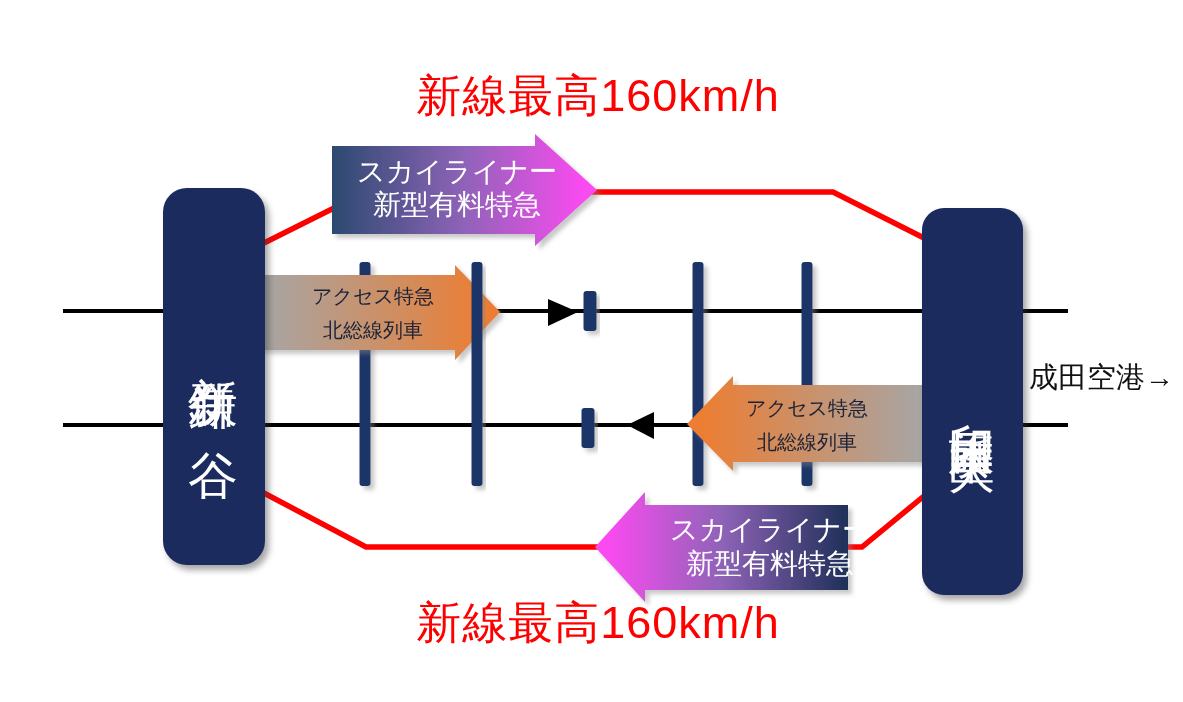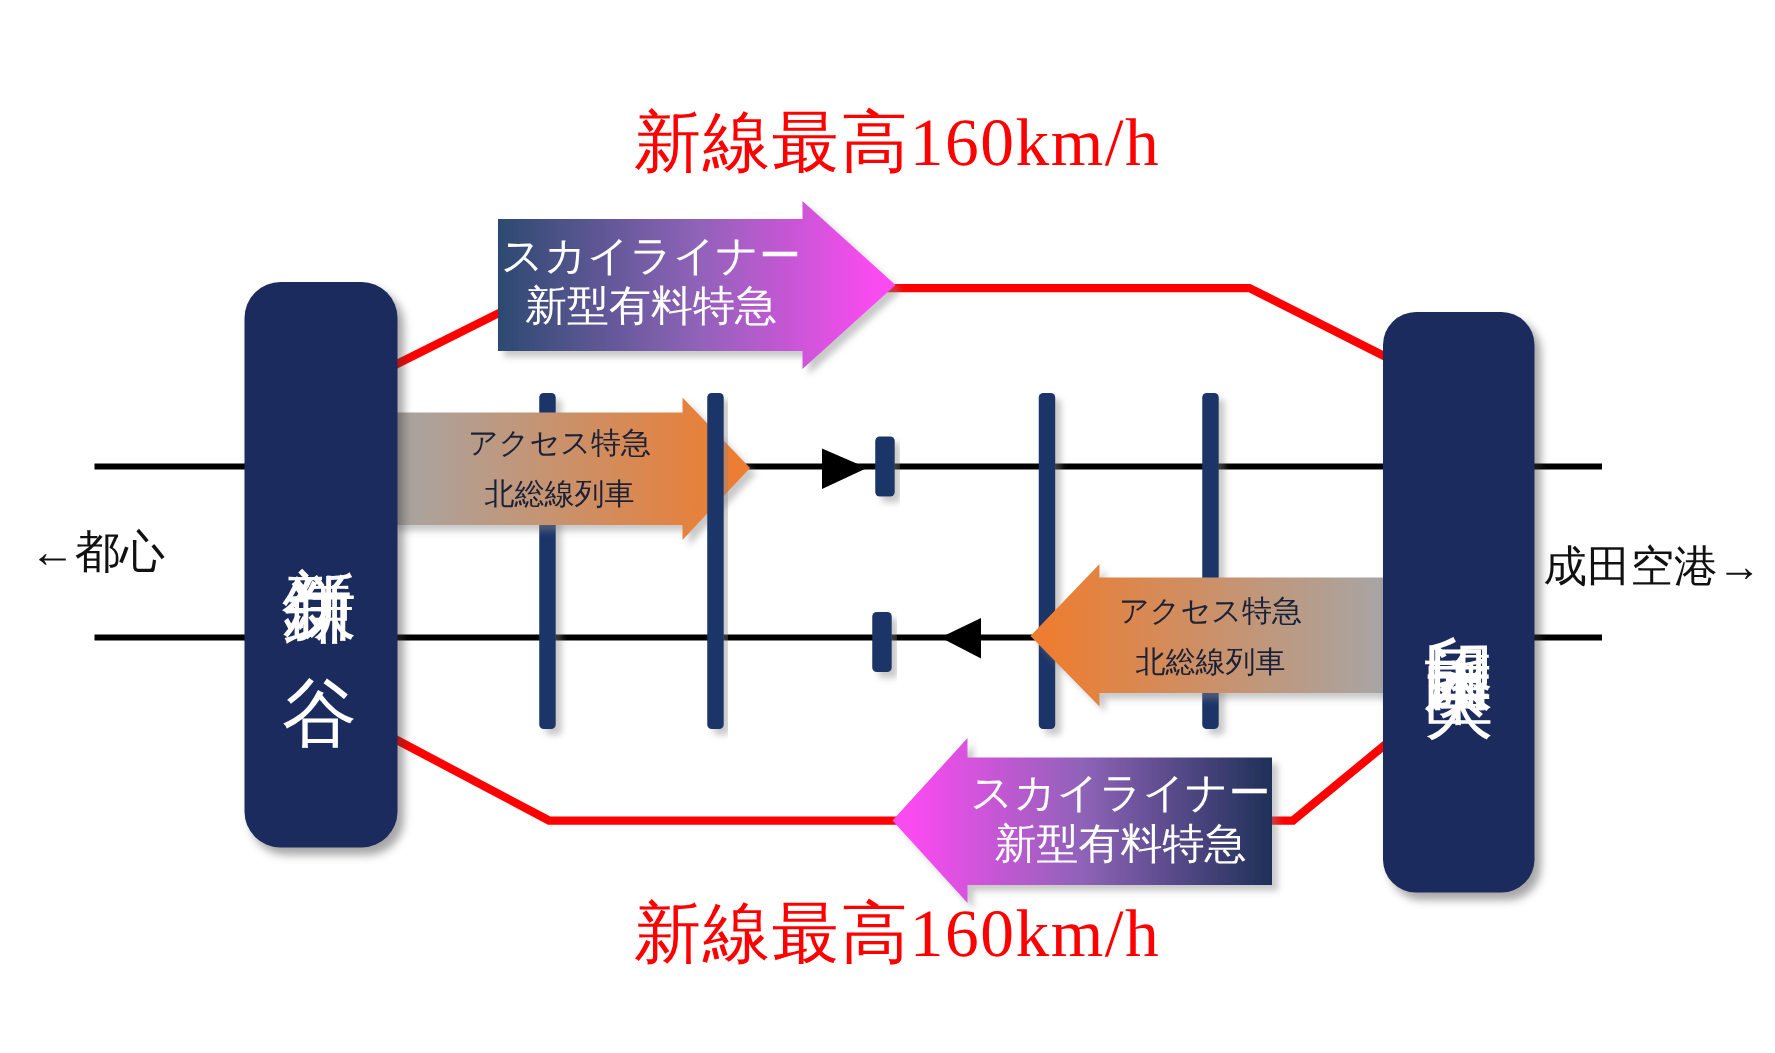--- a/index.html
+++ b/index.html
@@ -1,18 +1,18 @@
 <!DOCTYPE html>
 <html><head>
 <meta charset="utf-8">
 <style>
   html,body{margin:0;padding:0;background:#fff;}
   .canvas{
     position:relative;width:1173px;height:702px;background:#ffffff;overflow:hidden;
-    font-family:Liberation Serif, serif;
+    font-family:Liberation Sans, sans-serif;
   }
   .abs{position:absolute;}
   .headline{
     width:600px;text-align:center;font-size:45px;font-weight:500;
     color:#FF0000;letter-spacing:1px;white-space:nowrap;line-height:1.05;
   }
   .station-box{
     background:#1B2B5E;border-radius:24px;
     box-shadow:4px 5px 6px rgba(60,60,60,.45);
     display:flex;align-items:center;justify-content:center;
@@ -20,21 +20,21 @@
   .station-name{
     writing-mode:vertical-rl;text-orientation:upright;
     color:#FFFFFF;font-weight:500;white-space:nowrap;
   }
   .station-name.left-st{font-size:50px;letter-spacing:6px;}
   .station-name.right-st{font-size:46px;letter-spacing:5px;}
   .dir-label{font-size:30px;color:#111111;white-space:nowrap;}
   .arrow-label{
     text-align:center;white-space:nowrap;pointer-events:none;font-weight:500;
   }
-  .arrow-label.sky{color:#FFFFFF;font-size:28px;line-height:34px;}
+  .arrow-label.sky{color:#FFFFFF;font-size:28px;line-height:34px;padding-left:23px;}
   .arrow-label.acc{color:#1A2238;font-size:20px;line-height:34px;text-align:center;}
   svg{position:absolute;left:0;top:0;}
 </style>
 </head>
 <body>
 
 <div class="canvas">
 
   <svg width="1183" height="702" viewBox="0 0 1183 702">
     <defs>
@@ -93,21 +93,20 @@
   <div class="abs headline" style="left:298px;top:72px;">新線最高160km/h</div>
   <div class="abs headline" style="left:298px;top:599px;">新線最高160km/h</div>
 
   <div class="abs station-box" style="left:163px;top:188px;width:102px;height:377px;">
     <div class="station-name left-st">新鎌ケ谷</div>
   </div>
   <div class="abs station-box" style="left:922px;top:208px;width:101px;height:387px;border-radius:22px;">
     <div class="station-name right-st">印旛日本医大</div>
   </div>
 
-  <div class="abs dir-label" style="left:20px;top:348px;">←都心</div>
   <div class="abs dir-label" style="left:1029px;top:358px;font-size:29px;">成田空港→</div>
 
   <div class="abs arrow-label sky" style="left:332px;top:155px;width:204px;line-height:33px;">
     <div>スカイライナー</div>
     <div>新型有料特急</div>
   </div>
 
   <div class="abs arrow-label acc" style="left:256px;top:279px;width:234px;">
     <div>アクセス特急</div>
     <div>北総線列車</div>

